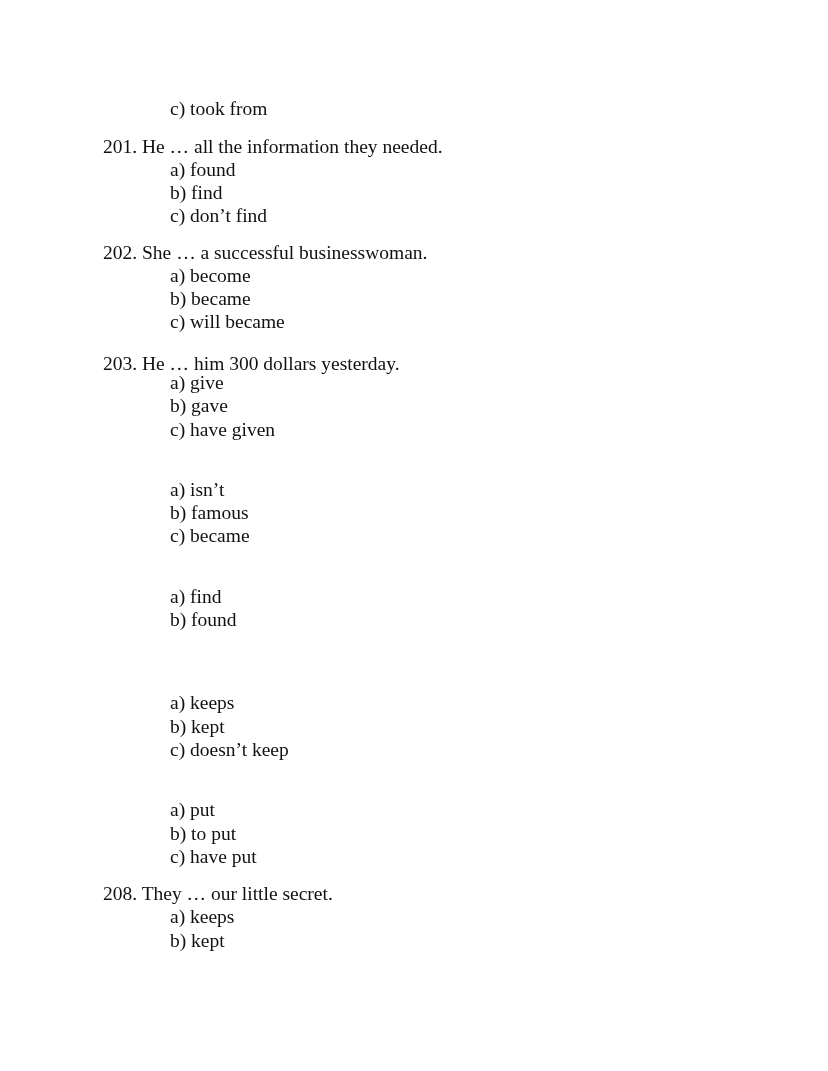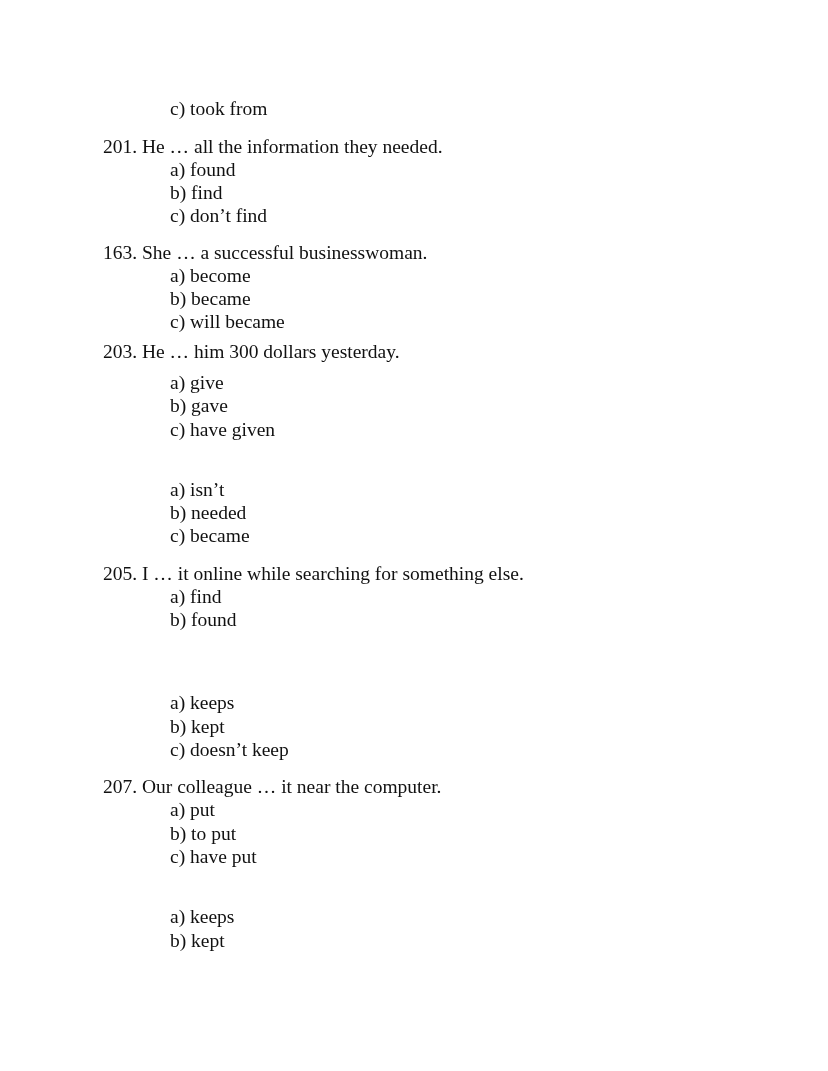--- a/index.html
+++ b/index.html
@@ -37,43 +37,42 @@
 
 <div class="page">
 
   <div class="line opt" style="top:97px">c) took from</div>
 
   <div class="line q" style="top:135px">201. He … all the information they needed.</div>
   <div class="line opt" style="top:158px">a) found</div>
   <div class="line opt" style="top:181px">b) find</div>
   <div class="line opt" style="top:204px">c) don’t find</div>
 
-  <div class="line q" style="top:241px">163. She … a successful businesswoman.</div>
+  <div class="line q" style="top:241px">202. She … a successful businesswoman.</div>
   <div class="line opt" style="top:264px">a) become</div>
   <div class="line opt" style="top:287px">b) became</div>
   <div class="line opt" style="top:310px">c) will became</div>
 
-  <div class="line q" style="top:340px">203. He … him 300 dollars yesterday.</div>
+  <div class="line q" style="top:352px">203. He … him 300 dollars yesterday.</div>
   <div class="line opt" style="top:371px">a) give</div>
   <div class="line opt" style="top:394px">b) gave</div>
   <div class="line opt" style="top:418px">c) have given</div>
 
   <div class="line opt" style="top:478px">a) isn’t</div>
-  <div class="line opt" style="top:501px">b) needed</div>
+  <div class="line opt" style="top:501px">b) famous</div>
   <div class="line opt" style="top:524px">c) became</div>
 
-  <div class="line q" style="top:562px">205. I … it online while searching for something else.</div>
   <div class="line opt" style="top:585px">a) find</div>
   <div class="line opt" style="top:608px">b) found</div>
 
   <div class="line opt" style="top:691px">a) keeps</div>
   <div class="line opt" style="top:715px">b) kept</div>
   <div class="line opt" style="top:738px">c) doesn’t keep</div>
 
-  <div class="line q" style="top:775px">207. Our colleague … it near the computer.</div>
   <div class="line opt" style="top:798px">a) put</div>
   <div class="line opt" style="top:822px">b) to put</div>
   <div class="line opt" style="top:845px">c) have put</div>
 
+  <div class="line q" style="top:882px">208. They … our little secret.</div>
   <div class="line opt" style="top:905px">a) keeps</div>
   <div class="line opt" style="top:929px">b) kept</div>
 
 </div>
 
 </body></html>

